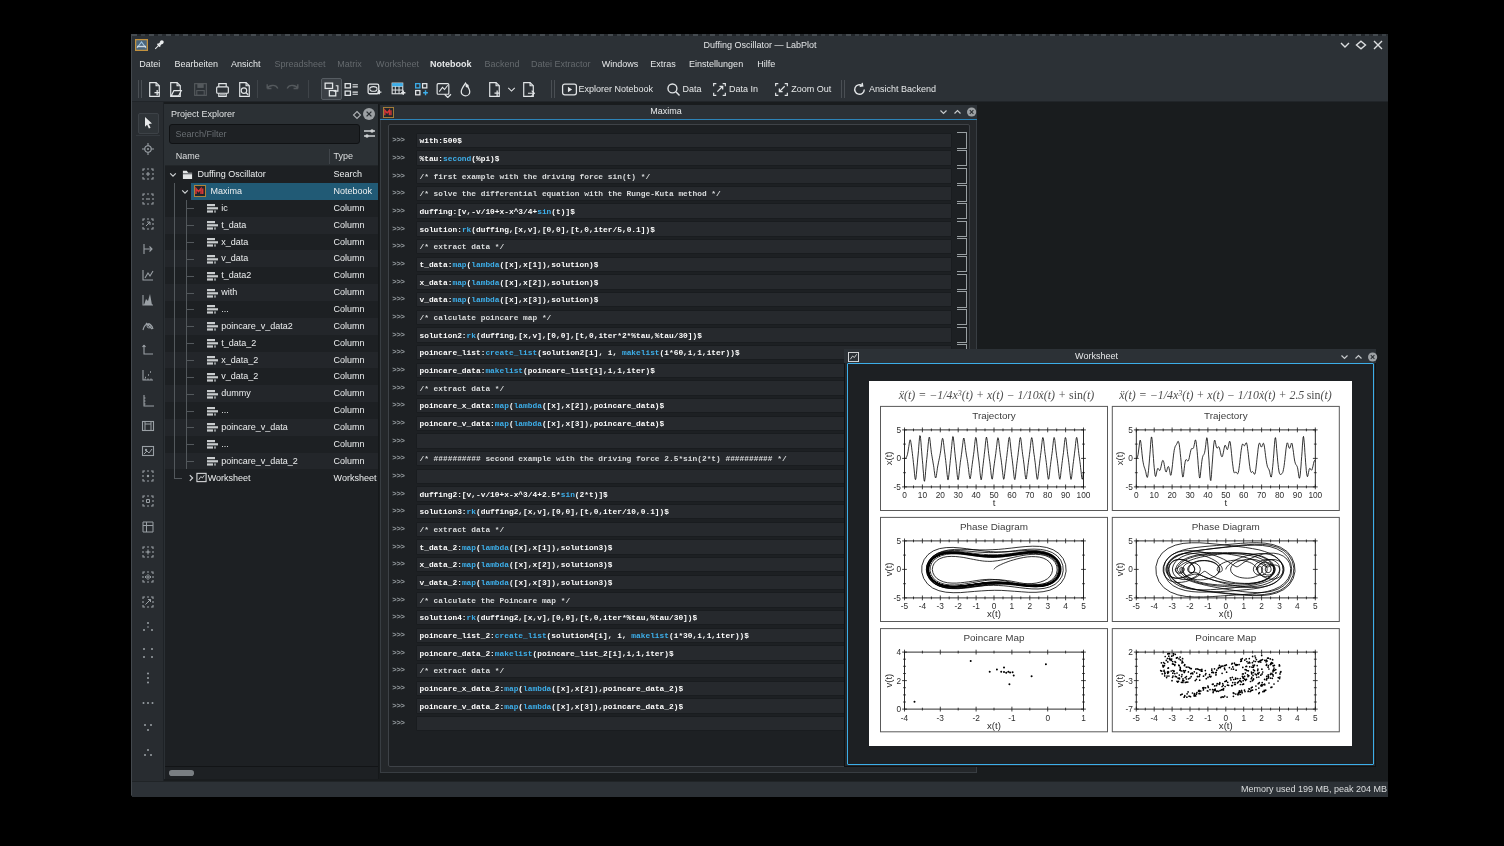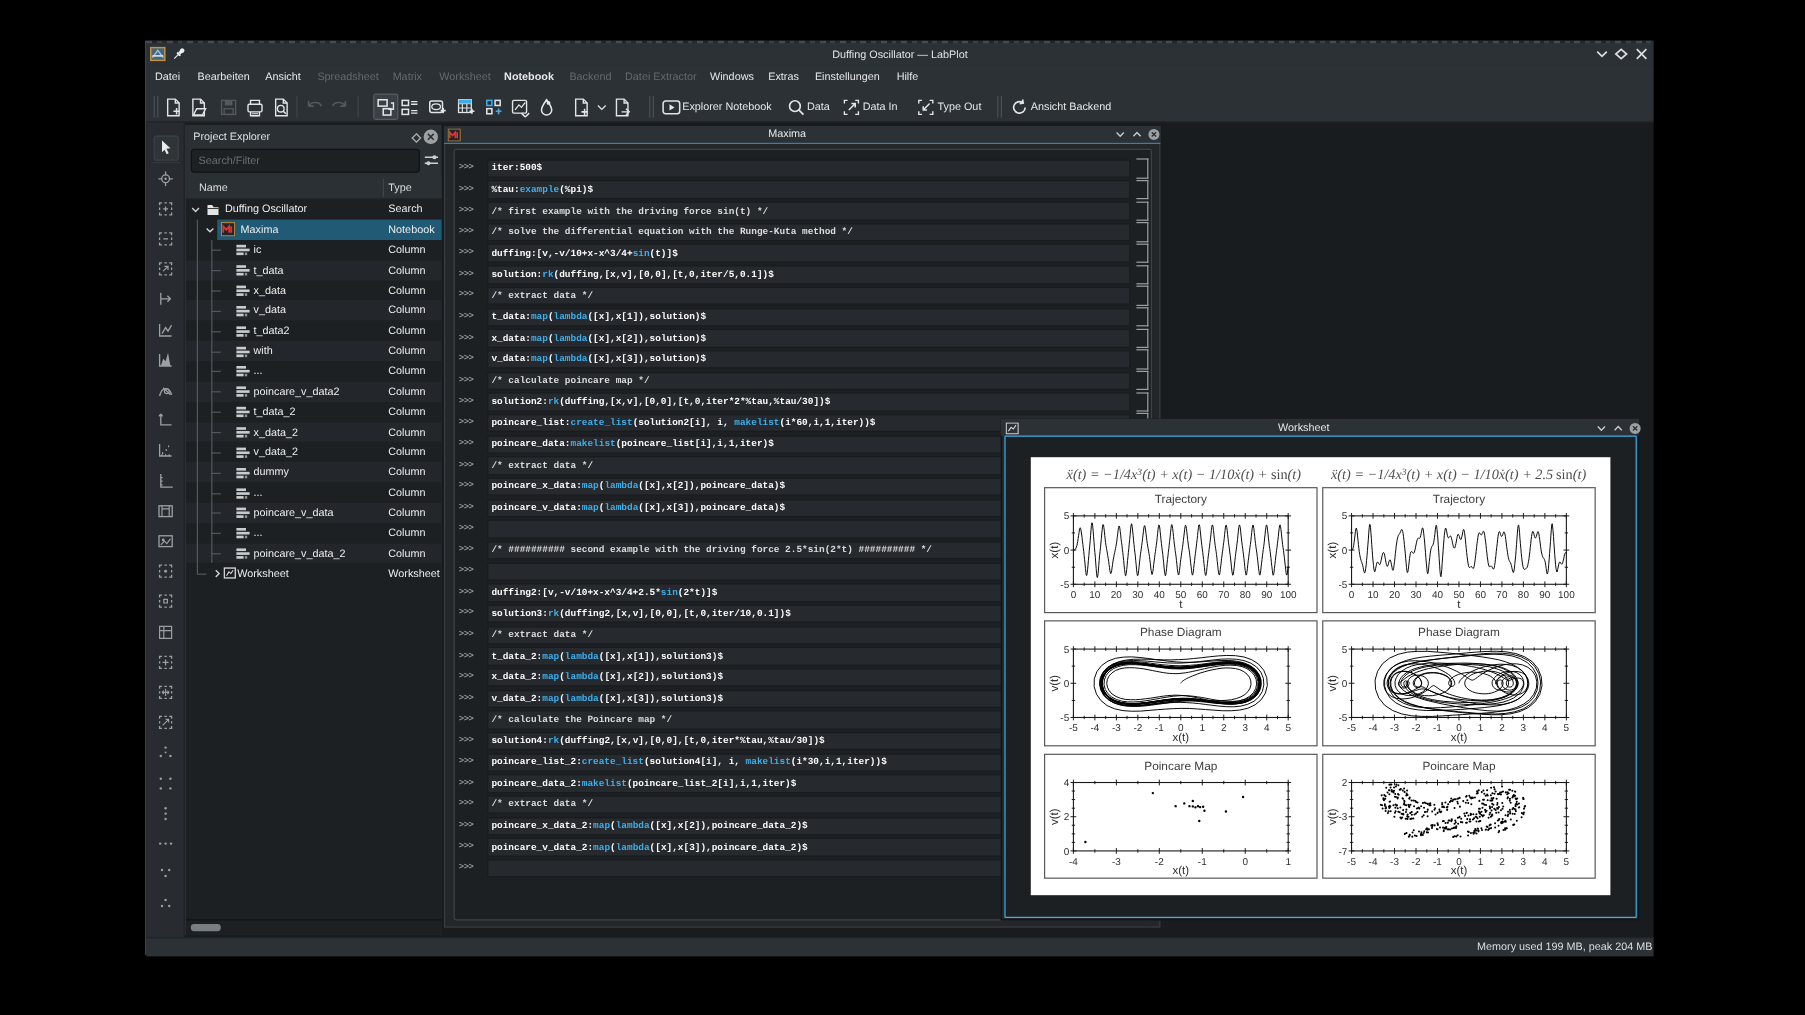--- a/index.html
+++ b/index.html
@@ -1,20 +1,20 @@
 <!DOCTYPE html>
 <html><head><meta charset="utf-8"><title>x</title><style>
 html,body{margin:0;padding:0;background:#000;width:1504px;height:846px;overflow:hidden;
 font-family:"Liberation Sans",sans-serif;}
 *{box-sizing:border-box}
 .abs{position:absolute}
 .t9{font-size:9px;line-height:1}
 svg{display:block}
 </style></head><body>
-<div class="abs" style="left:121px;top:34px;width:1256px;height:762px;background:#2c3136;border:1px solid #43484d;border-bottom-color:#1a1d1f">
+<div class="abs" style="left:131px;top:34px;width:1256px;height:762px;background:#2c3136;border:1px solid #43484d;border-bottom-color:#1a1d1f">
     <div class="abs" style="left:0;top:0;width:1256px;height:19px;background:#2c3136"></div>
     <div class="abs" style="left:0;top:-1px;width:1256px;height:2px;background:repeating-linear-gradient(90deg,#454b50 0 5px,#22262a 5px 9px,#3a4045 9px 13px,#272b2f 13px 17px)"></div>
     <svg class="abs" style="left:3px;top:4px" width="13" height="12" viewBox="0 0 13 12">
 <rect x="0.5" y="0.5" width="12" height="11" fill="#49657c" stroke="#c3923e" stroke-width="1.5"></rect>
 <path d="M2 9 L6.5 3 L11 9" fill="none" stroke="#9fc3dd" stroke-width="1.2"></path>
 <path d="M2 7.5 H11" stroke="#cfd8de" stroke-width="1.4"></path>
 </svg>
     <svg class="abs" style="left:21px;top:4px" width="12" height="12" viewBox="0 0 12 12">
 <g transform="rotate(45 6 6)" fill="#eceeef">
         <circle cx="6" cy="2" r="1.9"></circle>
@@ -146,21 +146,21 @@
     <div class="abs t9" style="left:550.5px;top:50px;color:#e6e8e9">Data</div>
     <svg class="abs" style="left:579.0px;top:45.5px" width="17" height="17" viewBox="0 0 16 16">
       <path d="M2.5 5 v-2.5 h2.5 M11 2.5 h2.5 v2.5 M13.5 11 v2.5 h-2.5 M5 13.5 h-2.5 v-2.5" fill="none" stroke="#e2e5e7" stroke-width="1.1"></path>
       <path d="M6 10 l5-5 M11 8 v-3 h-3" fill="none" stroke="#e2e5e7" stroke-width="1.2"></path>
     </svg>
     <div class="abs t9" style="left:597px;top:50px;color:#e6e8e9">Data In</div>
     <svg class="abs" style="left:641.0px;top:45.5px" width="17" height="17" viewBox="0 0 16 16">
       <path d="M2.5 5 v-2.5 h2.5 M11 2.5 h2.5 v2.5 M13.5 11 v2.5 h-2.5 M5 13.5 h-2.5 v-2.5" fill="none" stroke="#e2e5e7" stroke-width="1.1"></path>
       <path d="M11 5 l-5 5 M6 7 v3 h3" fill="none" stroke="#e2e5e7" stroke-width="1.2"></path>
     </svg>
-    <div class="abs t9" style="left:659.3px;top:50px;color:#e6e8e9">Type Out</div>
+    <div class="abs t9" style="left:659.3px;top:50px;color:#e6e8e9">Zoom Out</div>
     <div class="abs" style="left:709.4px;top:45px;width:1px;height:18px;background:#4a4f54"></div>
     <div class="abs" style="left:712.4px;top:45px;width:1px;height:18px;background:#4a4f54"></div>
     <svg class="abs" style="left:719.0px;top:45.5px" width="17" height="17" viewBox="0 0 16 16">
       <path d="M12.5 8 a4.5 4.5 0 1 1 -1.8-3.6 M10.5 1.8 l0.5 2.8 -2.8 0.5" fill="none" stroke="#e2e5e7" stroke-width="1.3"></path>
     </svg>
     <div class="abs t9" style="left:737px;top:50px;color:#e6e8e9">Ansicht Backend</div>
     <div class="abs" style="left:0;top:67px;width:1256px;height:679px;background:#191c1e"></div>
     <div class="abs" style="left:0;top:67px;width:32px;height:679px;background:#282c30;border-right:1px solid #1e2226"></div>
     <div class="abs" style="left:5.5px;top:77.8px;width:21px;height:21px;background:#2f3438;border:1px solid #3d4247;border-radius:2px"></div>
     <svg class="abs" style="left:7.5px;top:80.3px" width="16" height="16" viewBox="0 0 16 16">
@@ -525,25 +525,25 @@
         <path d="M3.5 4.5 L6.5 7.5 L9.5 4.5"></path>
         <path d="M17.5 7.5 L20.5 4.5 L23.5 7.5"></path>
       </g>
 <circle cx="34.6" cy="6" r="4.6" fill="#9da1a4"></circle>
       <path d="M32.8 4.2 l3.6 3.6 M36.4 4.2 l-3.6 3.6" stroke="#2b3034" stroke-width="1.1"></path>
     </svg>
     <div class="abs" style="left:247.5px;top:83.6px;width:597.5px;height:1.8px;background:#2d83b7"></div>
     <div class="abs" style="left:255.5px;top:89.4px;width:582.0px;height:643.1px;background:#1d2023;border:1px solid #3e4247;border-radius:2px"></div>
     <div class="abs" style="left:260.3px;top:101.30000000000001px;font:bold 7.4px 'Liberation Mono',monospace;color:#91979b;letter-spacing:-0.35px">&gt;&gt;&gt;</div>
     <div class="abs" style="left:283.5px;top:97.80000000000001px;width:536.5px;height:15.4px;background:#26292d;border:1px solid #191c1f;border-radius:1px"></div>
-    <div class="abs" style="left:287.5px;top:101.30000000000001px;font:bold 7.85px 'Liberation Mono',monospace;color:#fcfcfc;white-space:pre">iter:500$</div>
+    <div class="abs" style="left:287.5px;top:101.30000000000001px;font:bold 7.85px 'Liberation Mono',monospace;color:#fcfcfc;white-space:pre">with:500$</div>
     <div class="abs" style="left:825.3px;top:97.4px;width:9.5px;height:16.2px;border:1.2px solid #9aa0a3;border-left:none"></div>
     <div class="abs" style="left:260.3px;top:118.97200000000001px;font:bold 7.4px 'Liberation Mono',monospace;color:#91979b;letter-spacing:-0.35px">&gt;&gt;&gt;</div>
     <div class="abs" style="left:283.5px;top:115.47200000000001px;width:536.5px;height:15.4px;background:#26292d;border:1px solid #191c1f;border-radius:1px"></div>
-    <div class="abs" style="left:287.5px;top:118.97200000000001px;font:bold 7.85px 'Liberation Mono',monospace;color:#fcfcfc;white-space:pre">%tau:<span style="color:#3daee9">example</span>(%pi)$</div>
+    <div class="abs" style="left:287.5px;top:118.97200000000001px;font:bold 7.85px 'Liberation Mono',monospace;color:#fcfcfc;white-space:pre">%tau:<span style="color:#3daee9">second</span>(%pi)$</div>
     <div class="abs" style="left:825.3px;top:115.072px;width:9.5px;height:16.2px;border:1.2px solid #9aa0a3;border-left:none"></div>
     <div class="abs" style="left:260.3px;top:136.644px;font:bold 7.4px 'Liberation Mono',monospace;color:#91979b;letter-spacing:-0.35px">&gt;&gt;&gt;</div>
     <div class="abs" style="left:283.5px;top:133.144px;width:536.5px;height:15.4px;background:#26292d;border:1px solid #191c1f;border-radius:1px"></div>
     <div class="abs" style="left:287.5px;top:136.644px;font:bold 7.85px 'Liberation Mono',monospace;color:#fcfcfc;white-space:pre"><span style="color:#dadcdd">/* first example with the driving force sin(t) */</span></div>
     <div class="abs" style="left:825.3px;top:132.744px;width:9.5px;height:16.2px;border:1.2px solid #9aa0a3;border-left:none"></div>
     <div class="abs" style="left:260.3px;top:154.31600000000003px;font:bold 7.4px 'Liberation Mono',monospace;color:#91979b;letter-spacing:-0.35px">&gt;&gt;&gt;</div>
     <div class="abs" style="left:283.5px;top:150.81600000000003px;width:536.5px;height:15.4px;background:#26292d;border:1px solid #191c1f;border-radius:1px"></div>
     <div class="abs" style="left:287.5px;top:154.31600000000003px;font:bold 7.85px 'Liberation Mono',monospace;color:#fcfcfc;white-space:pre"><span style="color:#dadcdd">/* solve the differential equation with the Runge-Kuta method */</span></div>
     <div class="abs" style="left:825.3px;top:150.41600000000003px;width:9.5px;height:16.2px;border:1.2px solid #9aa0a3;border-left:none"></div>
     <div class="abs" style="left:260.3px;top:171.988px;font:bold 7.4px 'Liberation Mono',monospace;color:#91979b;letter-spacing:-0.35px">&gt;&gt;&gt;</div>

